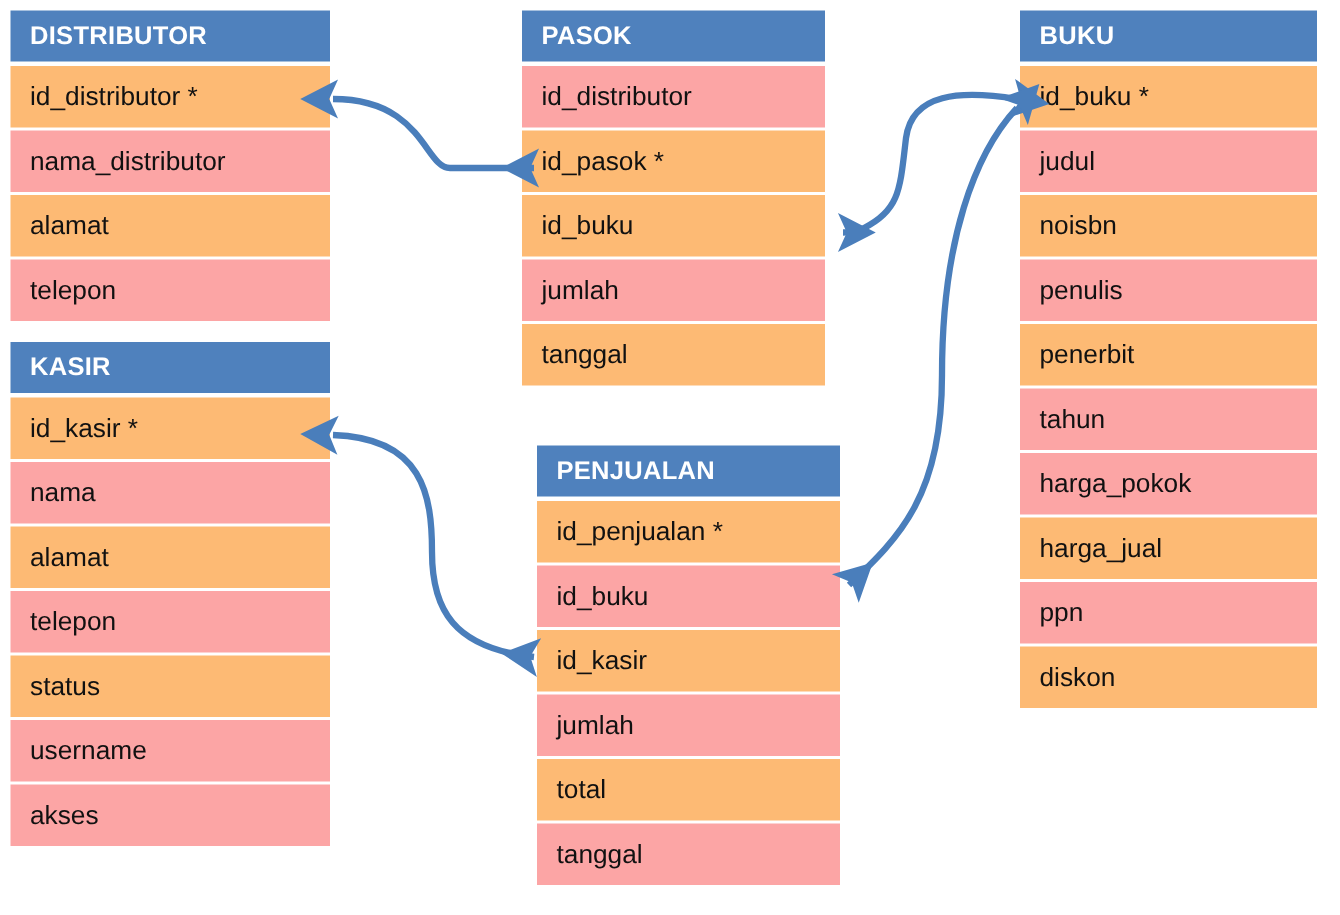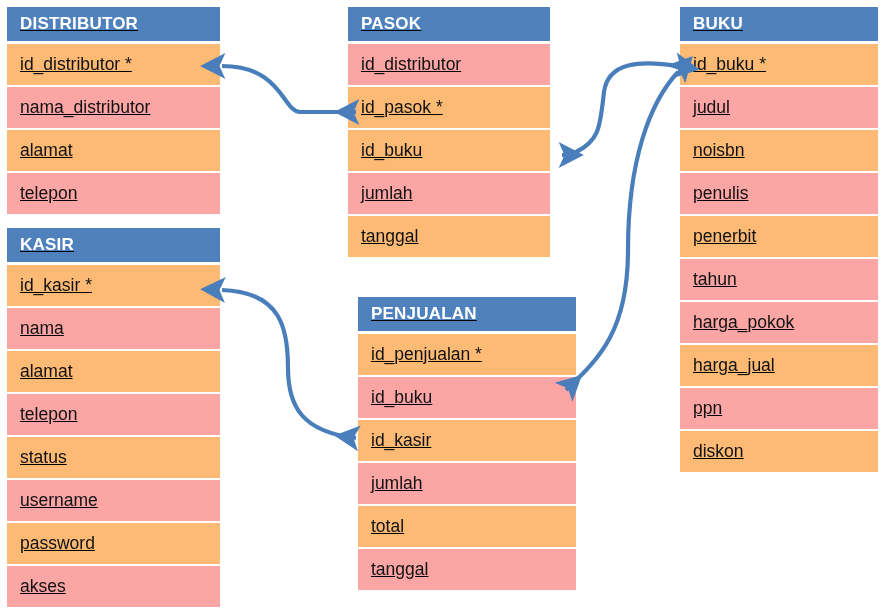--- a/index.html
+++ b/index.html
@@ -16,21 +16,20 @@
     width: 893px;
     height: 610px;
     background: #ffffff;
     overflow: hidden;
   }
 
   
   .entity {
     position: absolute;
     box-sizing: border-box;
-    text-decoration: underline;
   }
   .entity-header {
     box-sizing: border-box;
     height: 34px;
     background: #4F81BD;
     color: #ffffff;
     font-weight: bold;
     font-size: 17px;
     line-height: 34px;
     padding-left: 13px;
@@ -87,37 +86,36 @@
 
   <div class="entity" style="left:7px; top:228px; width:213px;">
     <div class="entity-header">KASIR</div>
     <ul class="field-list">
       <li class="field shade-a">id_kasir *</li>
       <li class="field shade-b">nama</li>
       <li class="field shade-a">alamat</li>
       <li class="field shade-b">telepon</li>
       <li class="field shade-a">status</li>
       <li class="field shade-b">username</li>
-      <li class="field shade-a">password</li>
       <li class="field shade-b">akses</li>
     </ul>
   </div>
 
   <div class="entity" style="left:348px; top:7px; width:202px;">
     <div class="entity-header">PASOK</div>
     <ul class="field-list">
       <li class="field shade-b">id_distributor</li>
       <li class="field shade-a">id_pasok *</li>
       <li class="field shade-a">id_buku</li>
       <li class="field shade-b">jumlah</li>
       <li class="field shade-a">tanggal</li>
     </ul>
   </div>
 
-  <div class="entity" style="left:358px; top:297px; width:218px;">
+  <div class="entity" style="left:358px; top:297px; width:202px;">
     <div class="entity-header">PENJUALAN</div>
     <ul class="field-list">
       <li class="field shade-a">id_penjualan *</li>
       <li class="field shade-b">id_buku</li>
       <li class="field shade-a">id_kasir</li>
       <li class="field shade-b">jumlah</li>
       <li class="field shade-a">total</li>
       <li class="field shade-b">tanggal</li>
     </ul>
   </div>

